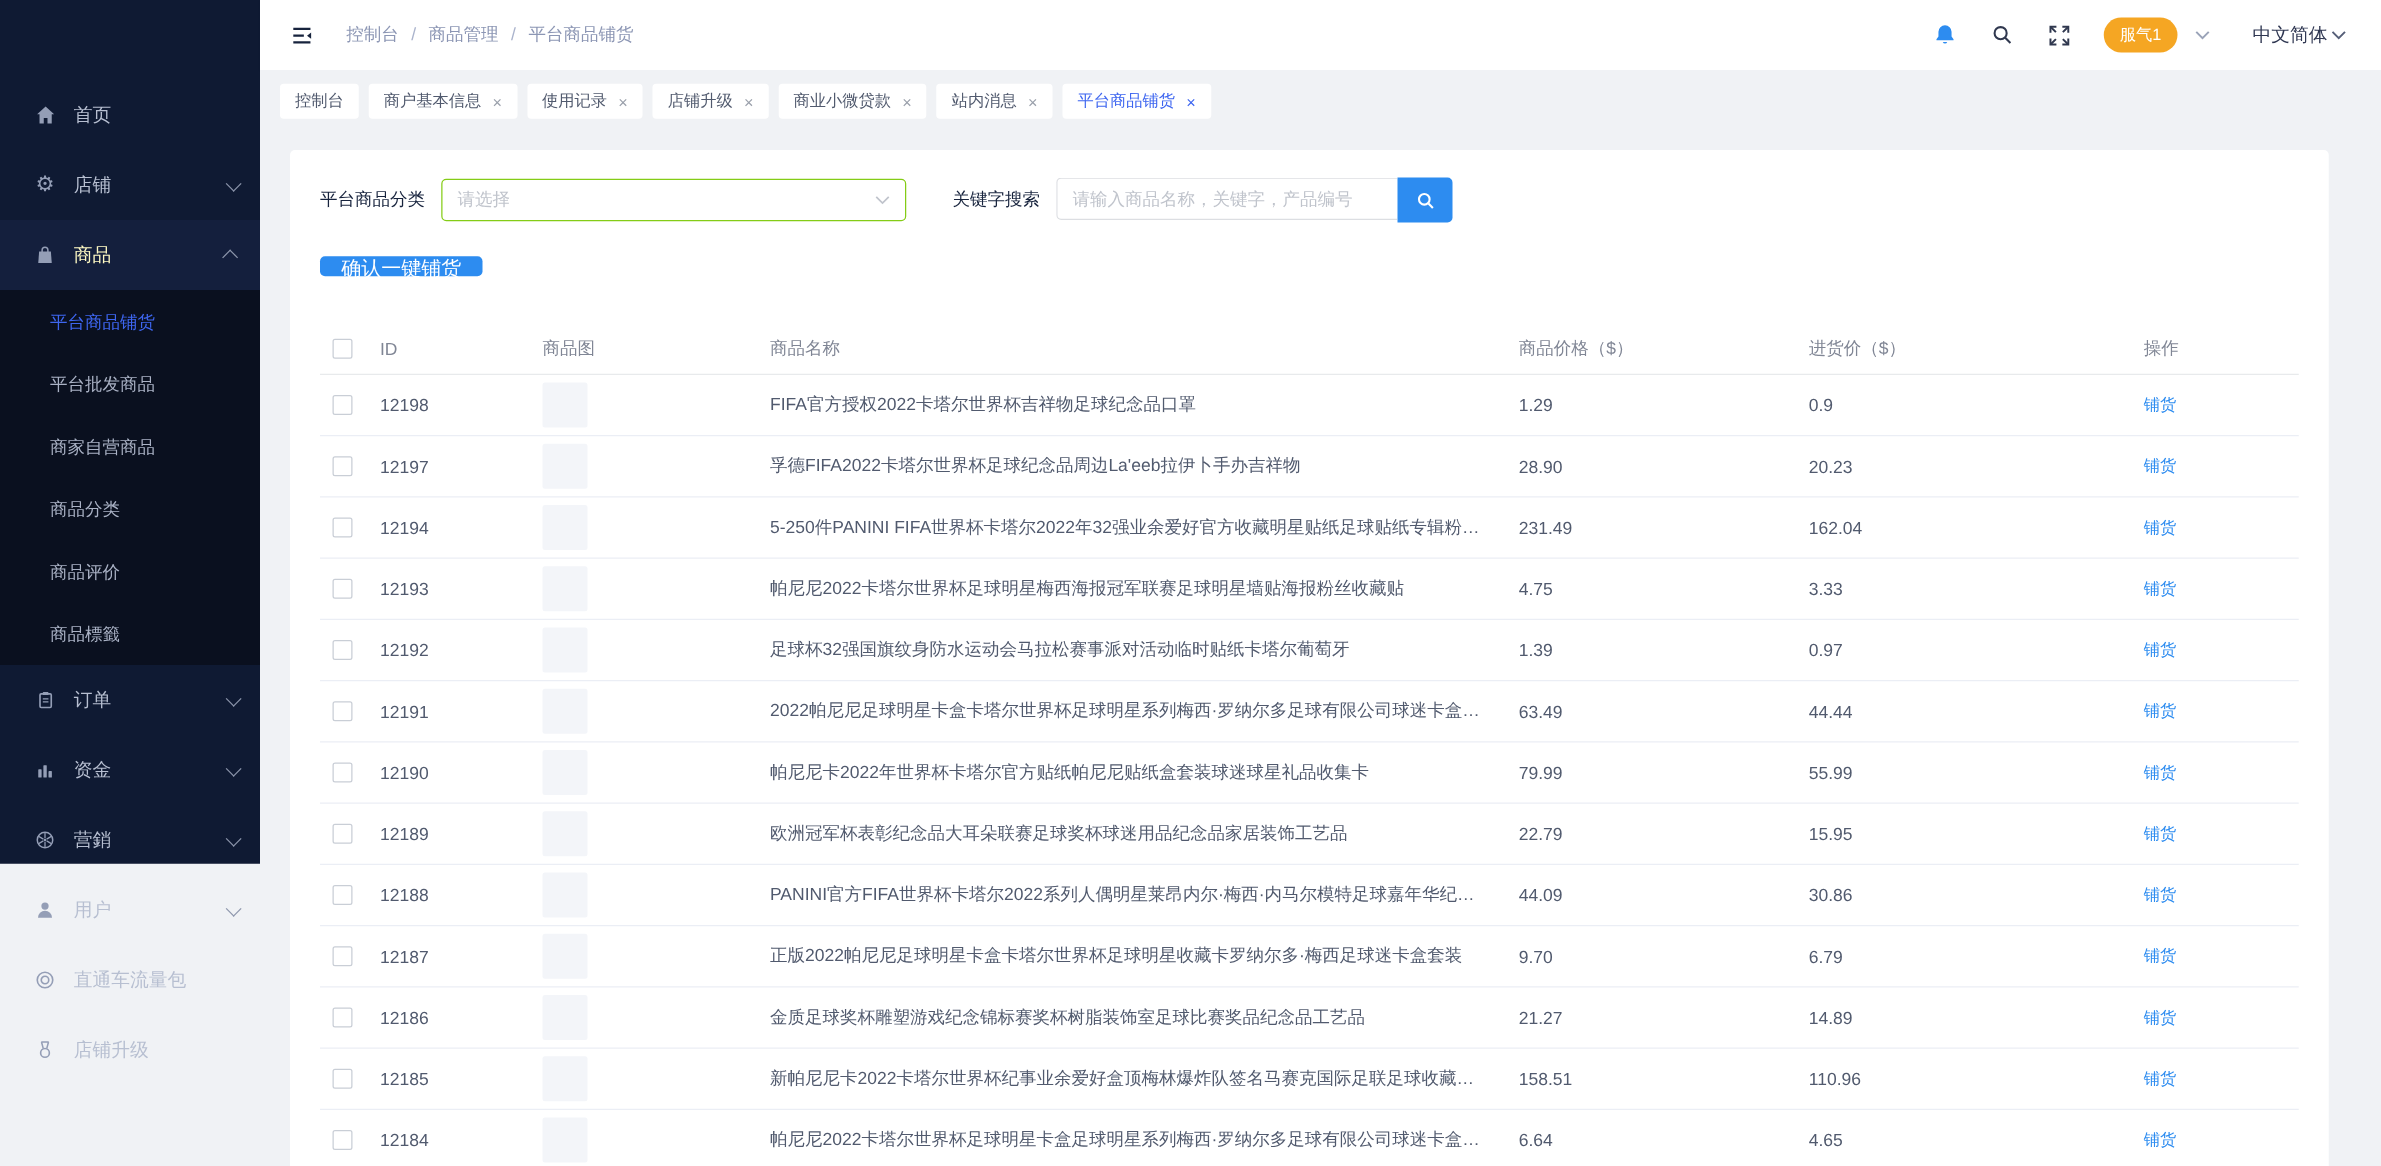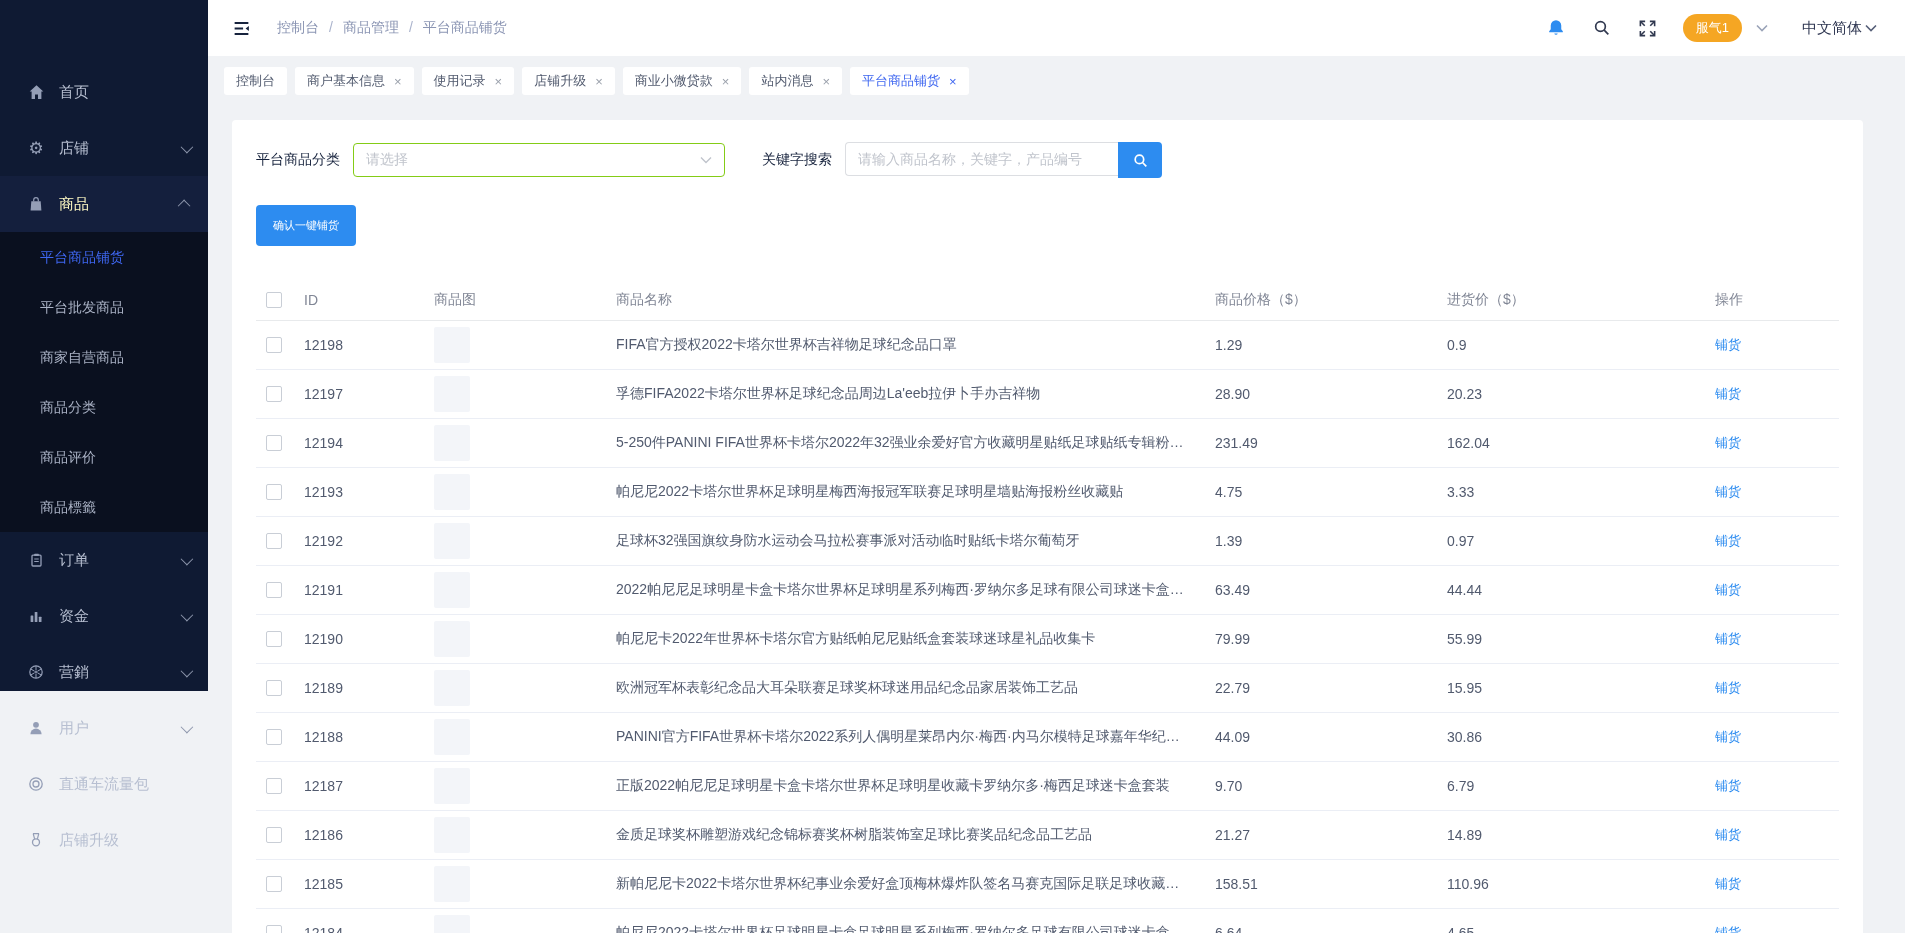--- a/index.html
+++ b/index.html
@@ -47,21 +47,21 @@
   .f-label { font-size:14px; font-weight:normal; color:#17233d; margin-right:13px; white-space:nowrap; }
   .select { width:372px; height:34px; border:1px solid #84cc16; border-radius:4px; background:#fff; display:flex; align-items:center; justify-content:space-between; padding:0 12px; cursor:pointer; }
   .select .ph { font-size:14px; color:#c0c4cc; }
   .select .sel-chev { color:#c0c4cc; display:flex; }
   .kw-label { margin-left:37px; }
   .search-group { display:flex; align-items:flex-start; }
   .search-input { width:273px; height:34px; border:1px solid #dcdee2; border-right:none; border-radius:4px 0 0 4px; padding:0 12px; font-size:14px; color:#515a6e; outline:none; }
   .search-input::placeholder { color:#c0c4cc; }
   .search-btn { width:44px; height:36px; background:var(--primary,#2d8cf0); border:none; border-radius:0 4px 4px 0; display:flex; align-items:center; justify-content:center; cursor:pointer; color:#fff; }
 
-  .bulk-btn { margin-top:27px; height:41px; padding:0 17px; background:var(--primary,#2d8cf0); color:#fff; border:none; border-radius:4px; font-size:11px; cursor:pointer; font-family:inherit; }
+  .bulk-btn { margin-top:27px; height:16px; padding:0 17px; background:var(--primary,#2d8cf0); color:#fff; border:none; border-radius:4px; font-size:16px; cursor:pointer; font-family:inherit; }
 
   .table { margin-top:33px; }
   .trow, .thead-row { display:grid; grid-template-columns:48px 130px 182px 1fr 232px 268px 124px; align-items:center; }
   .thead-row { height:42px; border-bottom:1px solid #e8eaec; color:#808695; font-size:14px; }
   .trow { height:49px; border-bottom:1px solid #ebeef5; font-size:14px; color:#515a6e; }
   .cb { width:16px; height:16px; border:1px solid #c9ced6; border-radius:2px; background:#fff; margin-left:10px; cursor:pointer; }
   .cell-name { padding-right:30px; white-space:nowrap; overflow:hidden; text-overflow:ellipsis; }
   .img-ph { width:36px; height:36px; background:#f3f5f9; border-radius:2px; }
   .op-link { color:var(--primary,#2d8cf0); cursor:pointer; font-size:13px; }
 </style>

